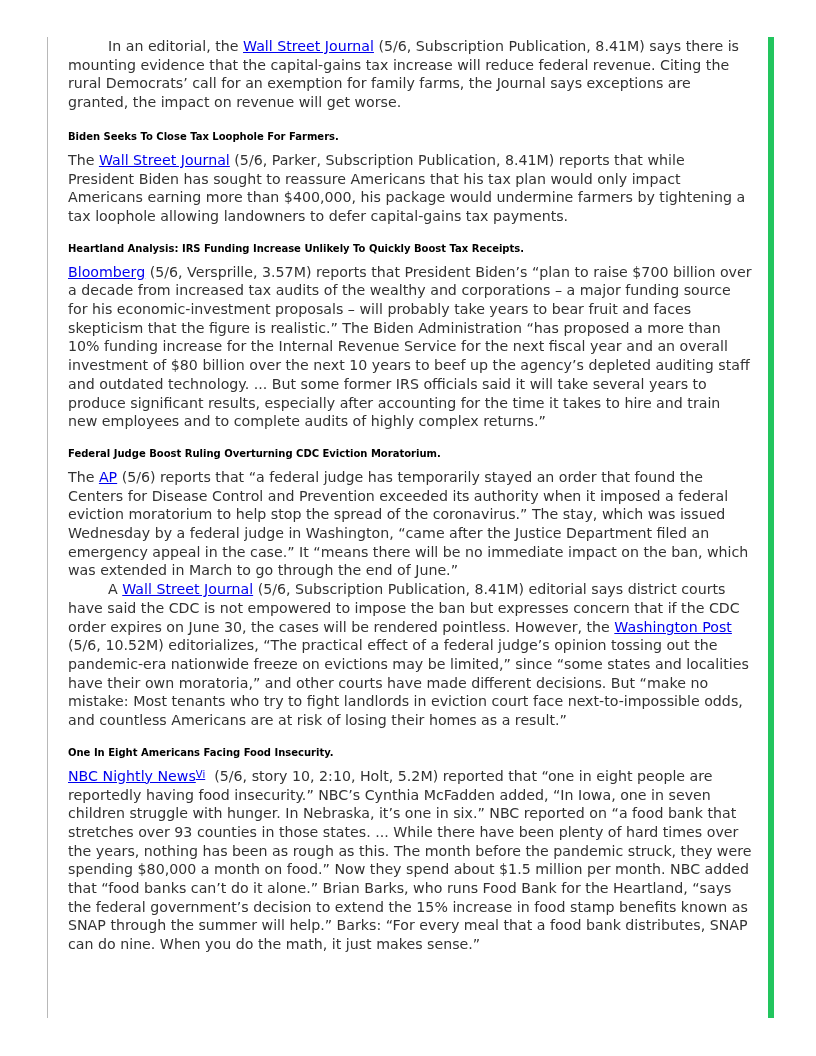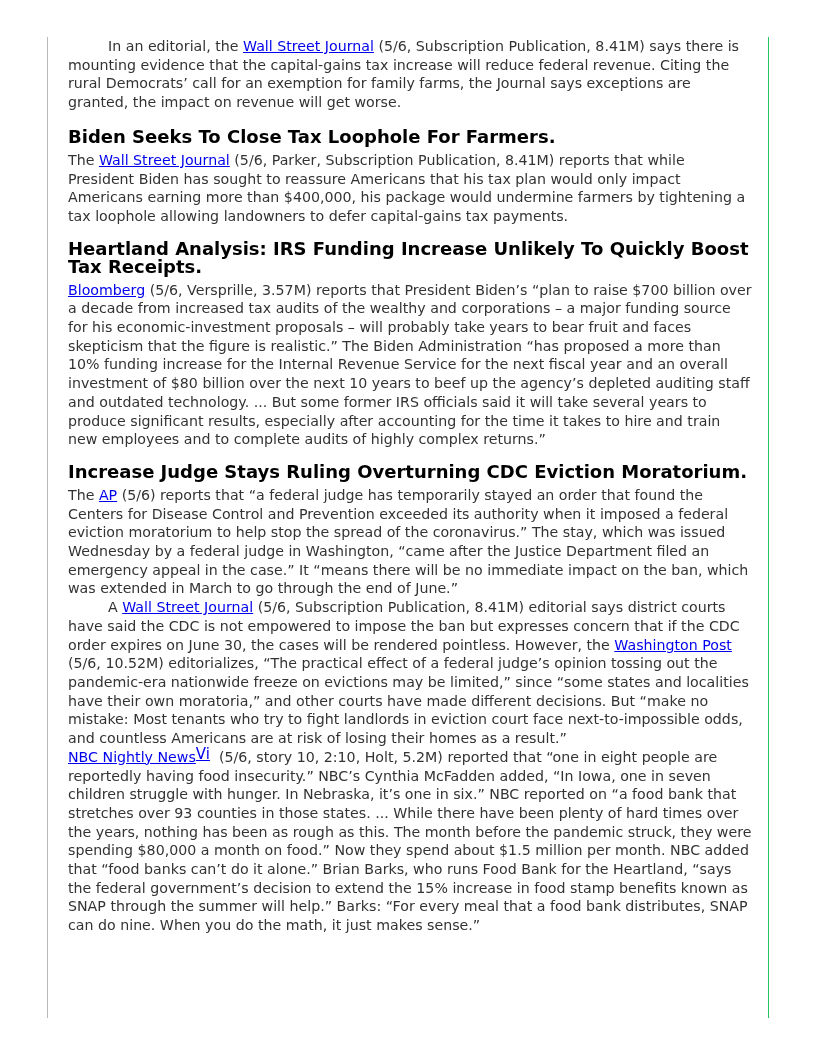--- a/index.html
+++ b/index.html
@@ -1,49 +1,50 @@
 <!DOCTYPE html>
 <html><head>
 <meta charset="utf-8">
 <style>
   html, body { margin: 0; padding: 0; background: #ffffff; }
   body { width: 816px; height: 1056px; position: relative; overflow: hidden; }
   .page {
     position: absolute; left: 47px; top: 37px; width: 720px; height: 981px;
-    border-left: 1px solid #b8b8b8; border-right: 1px solid #22c55e;
+    border-left: 1px solid #b8b8b8; border-right: 6px solid #22c55e;
   }
   .content {
     position: absolute; left: 20px; top: 0px; width: 684px;
     font-family: "DejaVu Sans", sans-serif;
     font-size: 14.2px; line-height: 18.7px; color: #333333;
   }
   p { margin: 0; }
   .indent { text-indent: 40px; }
   h2 {
     font-family: "DejaVu Sans", sans-serif; font-weight: bold;
-    font-size: 18px; line-height: 18px; color: #000000;
+    font-size: 10px; line-height: 18px; color: #000000;
     margin: 14px 0 5px 0;
   }
   a { color: #0000ee; text-decoration: underline; cursor: pointer; }
-  sup.vi { color: #0000ee; font-size: 15px; vertical-align: 3px; line-height: 0; text-decoration: underline; }
+  sup.vi { color: #0000ee; font-size: 10px; vertical-align: 3px; line-height: 0; text-decoration: underline; }
 </style>
 </head>
 <body>
 
 <div class="page">
   <div class="content">
 
     <p class="indent"><span>In an editorial, the </span><a>Wall Street Journal</a><span> (5/6, Subscription Publication, 8.41M) says there is mounting evidence that the capital-gains tax increase will reduce federal revenue. Citing the rural Democrats’ call for an exemption for family farms, the Journal says exceptions are granted, the impact on revenue will get worse.</span></p>
 
     <h2 style="margin-top:16px;">Biden Seeks To Close Tax Loophole For Farmers.</h2>
     <p><span>The </span><a>Wall Street Journal</a><span> (5/6, Parker, Subscription Publication, 8.41M) reports that while President Biden has sought to reassure Americans that his tax plan would only impact Americans earning more than $400,000, his package would undermine farmers by tightening a tax loophole allowing landowners to defer capital-gains tax payments.</span></p>
 
     <h2>Heartland Analysis: IRS Funding Increase Unlikely To Quickly Boost Tax Receipts.</h2>
     <p><a>Bloomberg</a><span> (5/6, Versprille, 3.57M) reports that President Biden’s “plan to raise $700 billion over a decade from increased tax audits of the wealthy and corporations – a major funding source for his economic-investment proposals – will probably take years to bear fruit and faces skepticism that the figure is realistic.” The Biden Administration “has proposed a more than 10% funding increase for the Internal Revenue Service for the next fiscal year and an overall investment of $80 billion over the next 10 years to beef up the agency’s depleted auditing staff and outdated technology. ... But some former IRS officials said it will take several years to produce significant results, especially after accounting for the time it takes to hire and train new employees and to complete audits of highly complex returns.”</span></p>
 
-    <h2>Increase Judge Stays Ruling Overturning CDC Eviction Moratorium.</h2>
+    <h2>Federal Judge Boost Ruling Overturning CDC Eviction Moratorium.</h2>
     <p><span>The </span><a>AP</a><span> (5/6) reports that “a federal judge has temporarily stayed an order that found the Centers for Disease Control and Prevention exceeded its authority when it imposed a federal eviction moratorium to help stop the spread of the coronavirus.” The stay, which was issued Wednesday by a federal judge in Washington, “came after the Justice Department filed an emergency appeal in the case.” It “means there will be no immediate impact on the ban, which was extended in March to go through the end of June.”</span></p>
     <p class="indent"><span>A </span><a>Wall Street Journal</a><span> (5/6, Subscription Publication, 8.41M) editorial says district courts have said the CDC is not empowered to impose the ban but expresses concern that if the CDC order expires on June 30, the cases will be rendered pointless. However, the </span><a>Washington Post</a><span> (5/6, 10.52M) editorializes, “The practical effect of a federal judge’s opinion tossing out the pandemic-era nationwide freeze on evictions may be limited,” since “some states and localities have their own moratoria,” and other courts have made different decisions. But “make no mistake: Most tenants who try to fight landlords in eviction court face next-to-impossible odds, and countless Americans are at risk of losing their homes as a result.”</span></p>
 
+    <h2>One In Eight Americans Facing Food Insecurity.</h2>
     <p><a>NBC Nightly News</a><sup class="vi">Vi</sup><span style="white-space:pre-wrap;">  (5/6, story 10, 2:10, Holt, 5.2M) reported that “one in eight people are reportedly having food insecurity.” NBC’s Cynthia McFadden added, “In Iowa, one in seven children struggle with hunger. In Nebraska, it’s one in six.” NBC reported on “a food bank that stretches over 93 counties in those states. ... While there have been plenty of hard times over the years, nothing has been as rough as this. The month before the pandemic struck, they were spending $80,000 a month on food.” Now they spend about $1.5 million per month. NBC added that “food banks can’t do it alone.” Brian Barks, who runs Food Bank for the Heartland, “says the federal government’s decision to extend the 15% increase in food stamp benefits known as SNAP through the summer will help.” Barks: “For every meal that a food bank distributes, SNAP can do nine. When you do the math, it just makes sense.”</span></p>
 
   </div>
 </div>
 
 </body></html>

